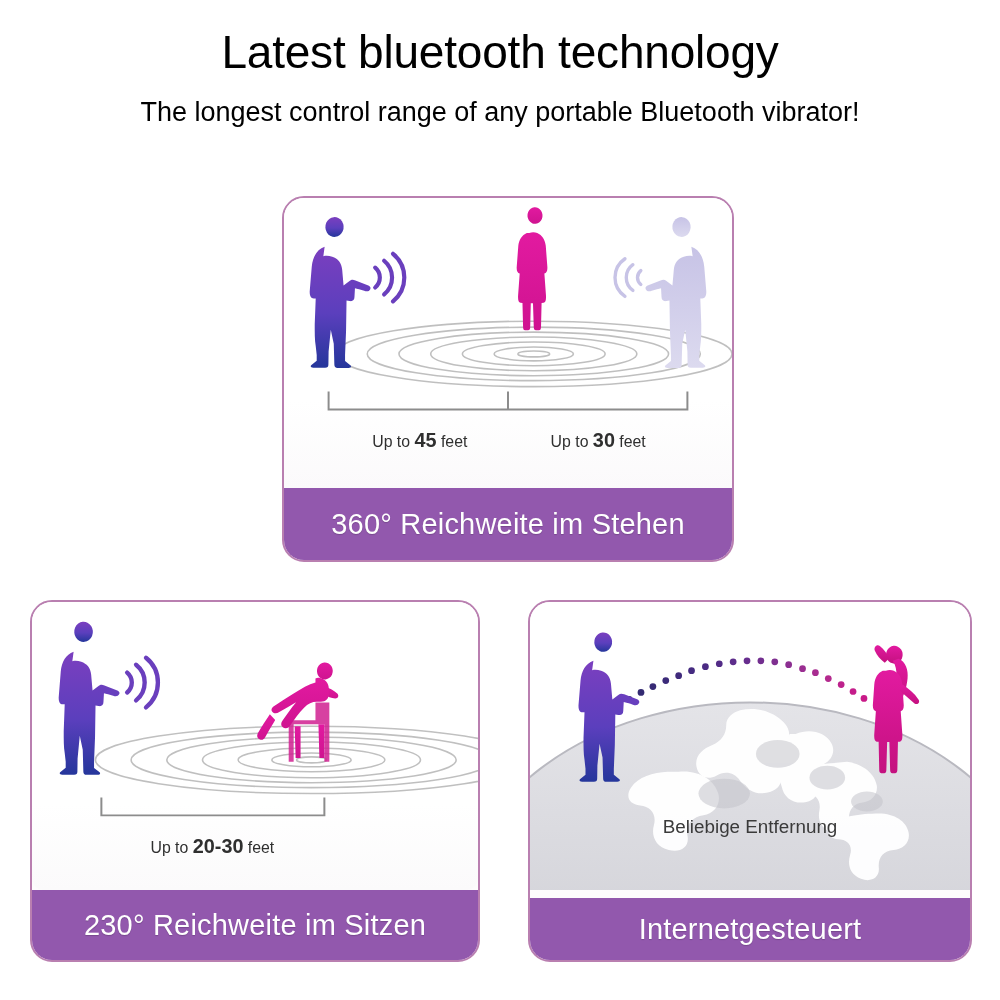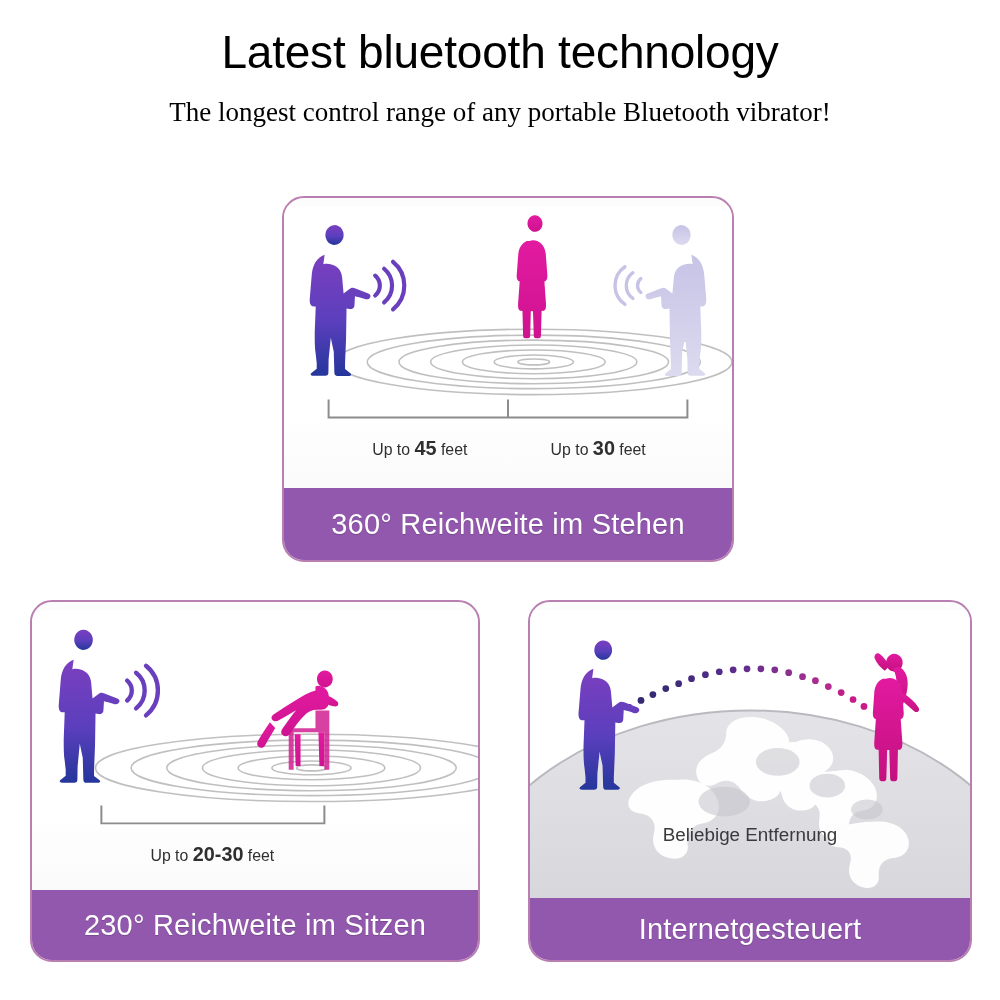--- a/index.html
+++ b/index.html
@@ -31,35 +31,35 @@
     color: #000;
     font-family: "Liberation Sans", sans-serif;
   }
   #sub-title {
     text-align: center;
     font-size: 27px;
     line-height: 1.1;
     font-weight: 400;
     margin: 22px 0 0 0;
     color: #000;
-    font-family: Liberation Serif, serif;
+    font-family: Liberation Sans, sans-serif;
   }
 
   
   .card {
     position: absolute;
     border: 2px solid #b97fb0;
     border-radius: 22px;
     background: #fdfcfd;
     box-sizing: border-box;
     overflow: hidden;
   }
   .card-stage {
     position: absolute;
-    left: 0; right: 0; top: 8px;
+    left: 0; right: 0; top: 0;
     background: linear-gradient(180deg,#ffffff 0%,#ffffff 70%,#fbfafb 100%);
   }
   .card-footer {
     position: absolute;
     left: 0; right: 0; bottom: 0;
     background: #9258ad;
     display: flex;
     align-items: center;
     justify-content: center;
     color: #ffffff;

